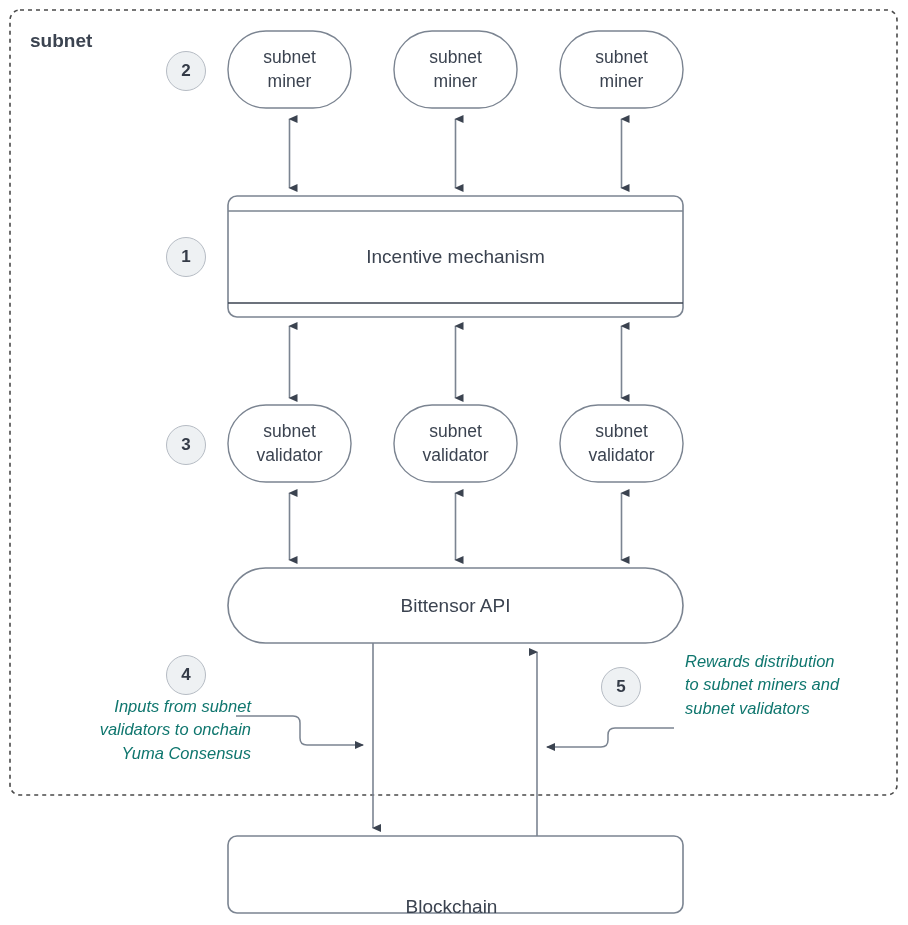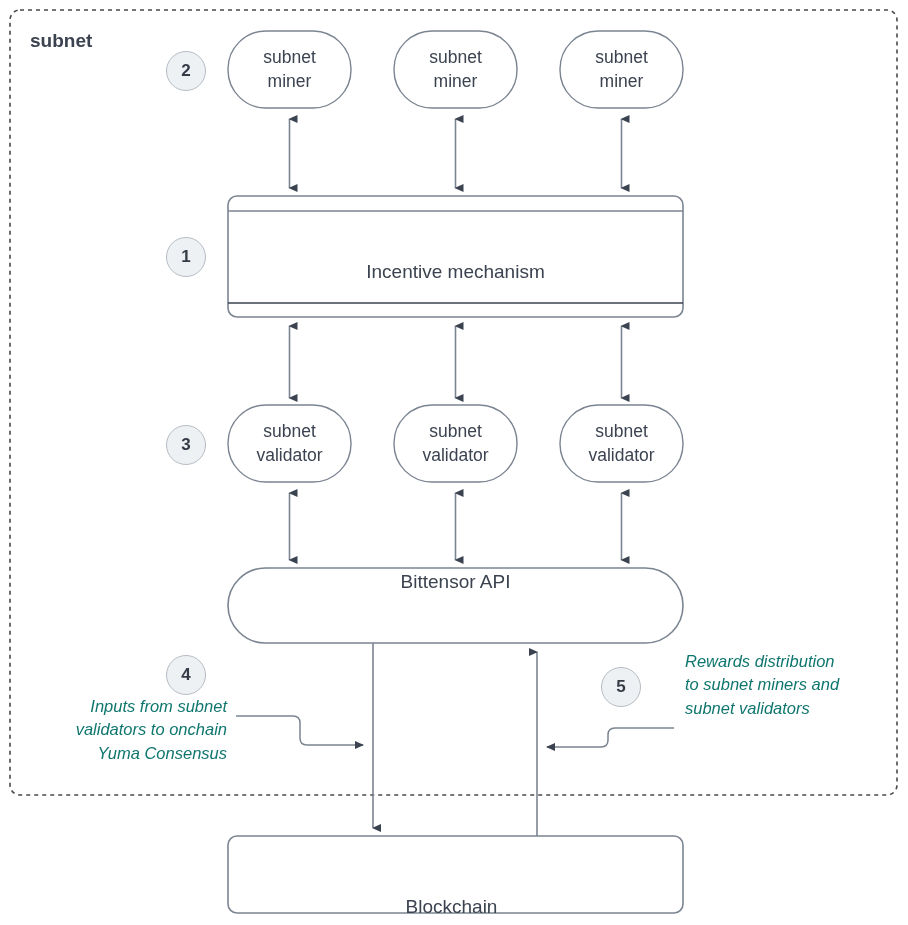--- a/index.html
+++ b/index.html
@@ -135,33 +135,33 @@
   <div class="badge" style="left:166px;top:655px;">4</div>
   <div class="badge" style="left:601px;top:667px;">5</div>
 
   <div class="node-label fs17" style="left:228px;top:31px;width:123px;height:77px;">subnet
 miner</div>
   <div class="node-label fs17" style="left:394px;top:31px;width:123px;height:77px;">subnet
 miner</div>
   <div class="node-label fs17" style="left:560px;top:31px;width:123px;height:77px;">subnet
 miner</div>
 
-  <div class="node-label fs19" style="left:228px;top:226px;width:455px;height:92px;">Incentive mechanism</div>
+  <div class="node-label fs19" style="left:228px;top:211px;width:455px;height:92px;">Incentive mechanism</div>
 
   <div class="node-label fs17" style="left:228px;top:405px;width:123px;height:77px;">subnet
 validator</div>
   <div class="node-label fs17" style="left:394px;top:405px;width:123px;height:77px;">subnet
 validator</div>
   <div class="node-label fs17" style="left:560px;top:405px;width:123px;height:77px;">subnet
 validator</div>
 
-  <div class="node-label fs19" style="left:228px;top:544px;width:455px;height:75px;">Bittensor API</div>
+  <div class="node-label fs19" style="left:228px;top:568px;width:455px;height:75px;">Bittensor API</div>
 
   <div class="node-label fs19" style="left:224px;top:836px;width:455px;height:94px;margin-top:24px;">Blockchain</div>
 
-  <div class="note note-left" style="left:12px;top:695px;width:215px;">Inputs from subnet
+  <div class="note note-left" style="left:36px;top:695px;width:215px;">Inputs from subnet
 validators to onchain
 Yuma Consensus</div>
   <div class="note note-right" style="left:685px;top:650px;width:210px;">Rewards distribution
 to subnet miners and
 subnet validators</div>
 
 </div>
 
 </body></html>

